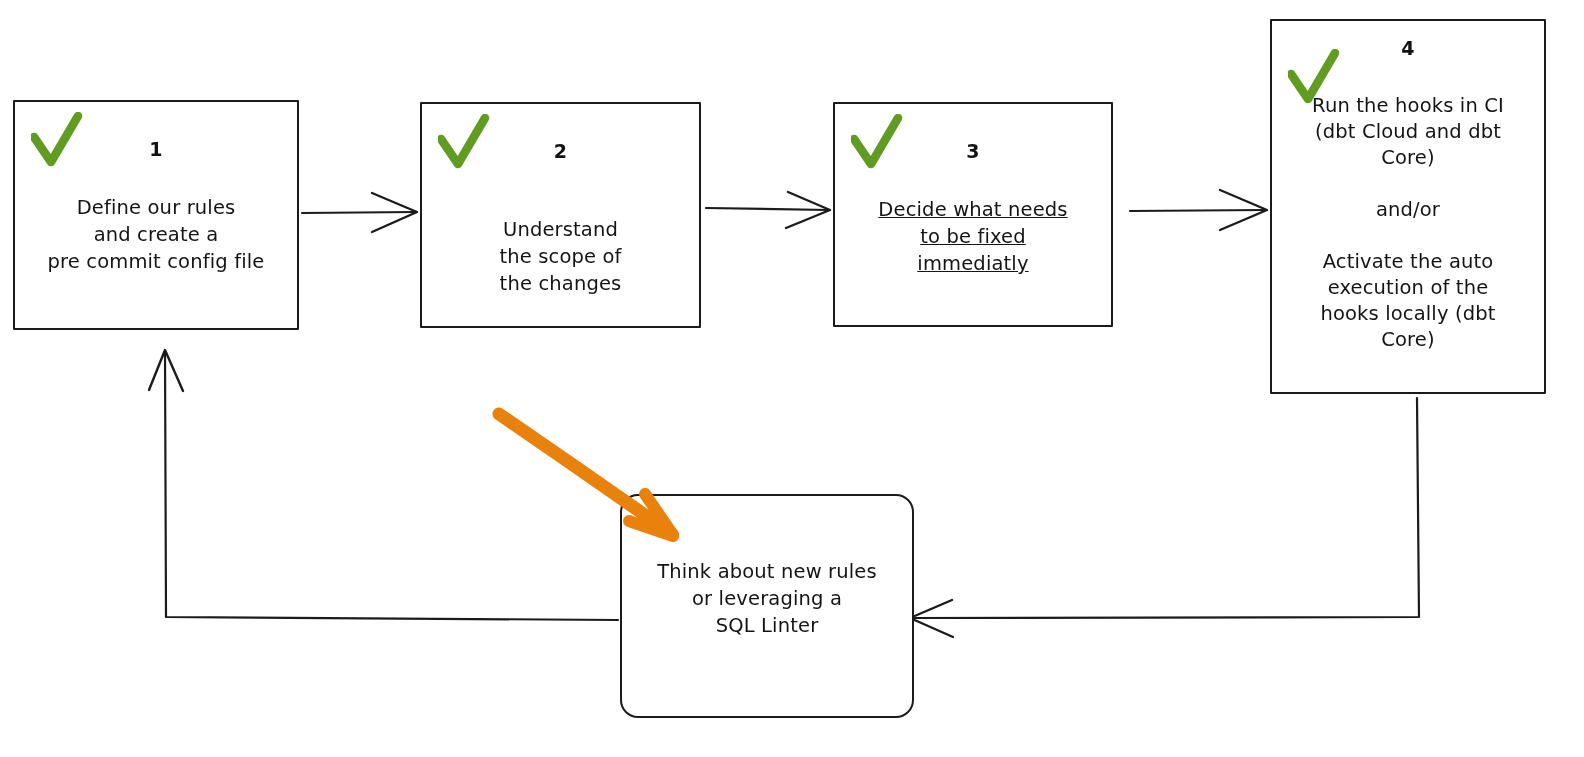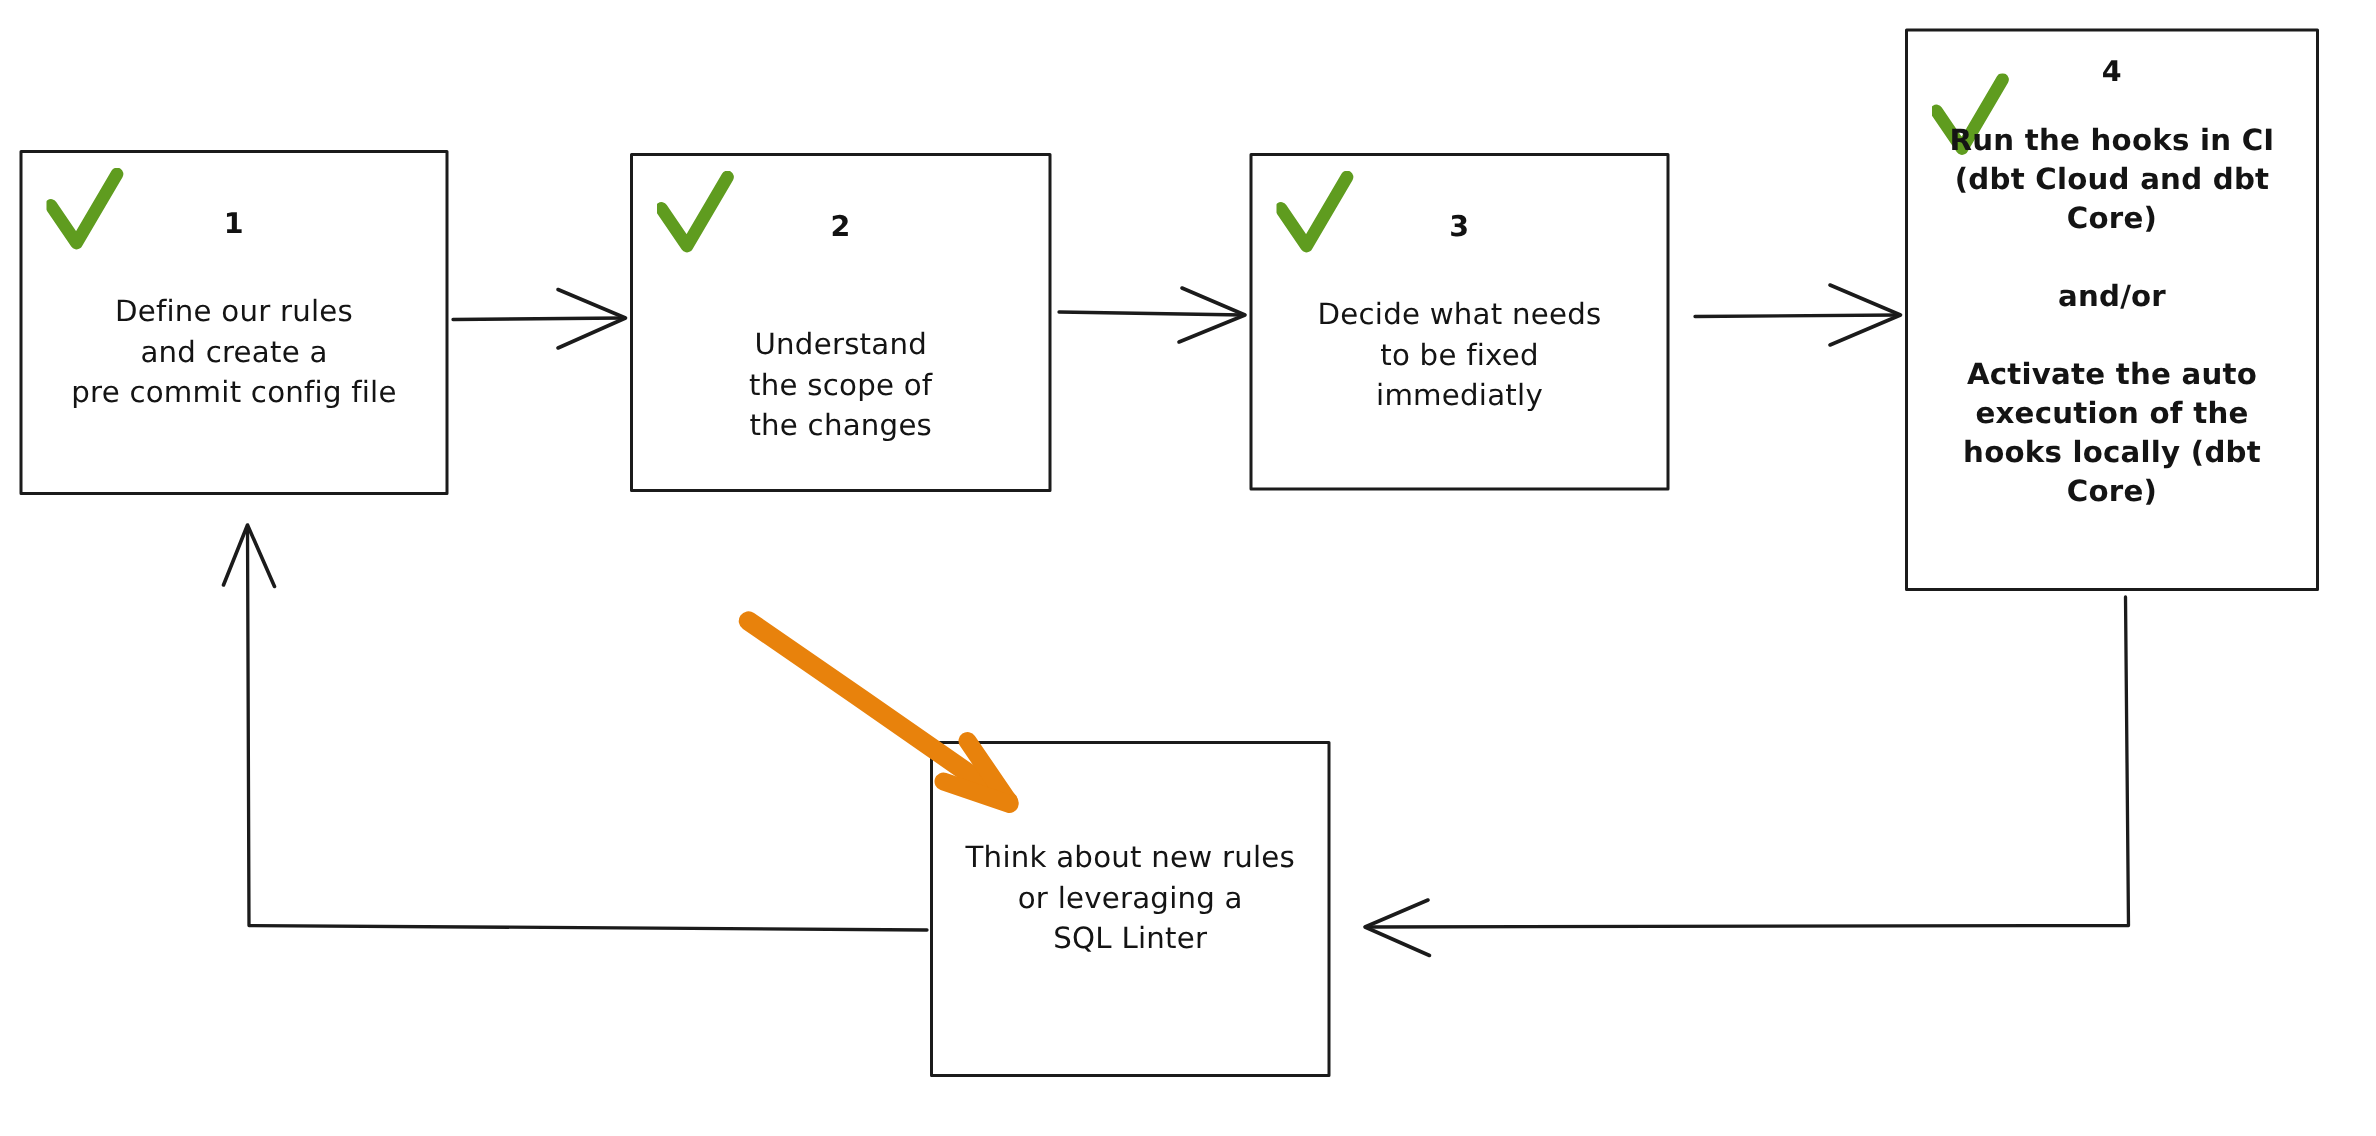--- a/index.html
+++ b/index.html
@@ -71,26 +71,26 @@
     color: #141414;
     letter-spacing: 0.15px;
     white-space: pre-line;
   }
   
   #node-1 { left: 13px;   top: 100px; width: 286px; height: 230px; }
   #node-1 .node-body { top: 92px; }
   #node-2 { left: 420px;  top: 102px; width: 281px; height: 226px; }
   #node-2 .node-body { top: 92px; margin-top: 20px; }
   #node-3 { left: 833px;  top: 102px; width: 280px; height: 225px; }
-  #node-3 .node-body { top: 92px; }
+  #node-3 .node-body { top: 92px; text-decoration: underline; }
   #node-4 { left: 1270px; top: 19px;  width: 276px; height: 375px; }
   #node-4 .check { left: 16px; top: 28px; }
   #node-4 .node-num { top: 16px; }
-  #node-4 .node-body { top: 60px; left: 10px; right: 10px; line-height: 26px; font-weight: bold; }
-  #node-5 { left: 620px;  top: 494px; width: 267px; height: 224px; }
+  #node-4 .node-body { top: 72px; left: 10px; right: 10px; line-height: 26px; }
+  #node-5 { left: 620px;  top: 494px; width: 294px; height: 224px; border-radius: 18px; }
   #node-5 .node-body { top: 62px; }
 
   .orange-arrow {
     position: absolute;
     left: 0;
     top: 0;
     width: 1584px;
     height: 757px;
     z-index: 6;
     pointer-events: none;

